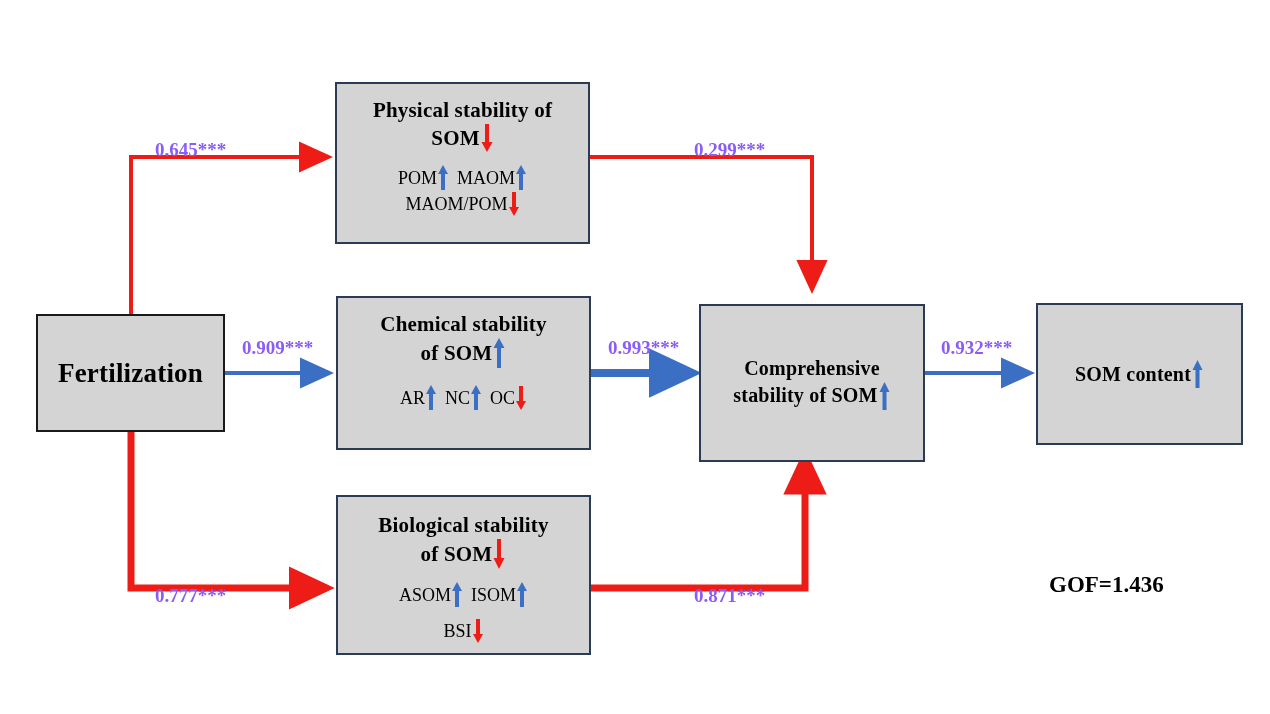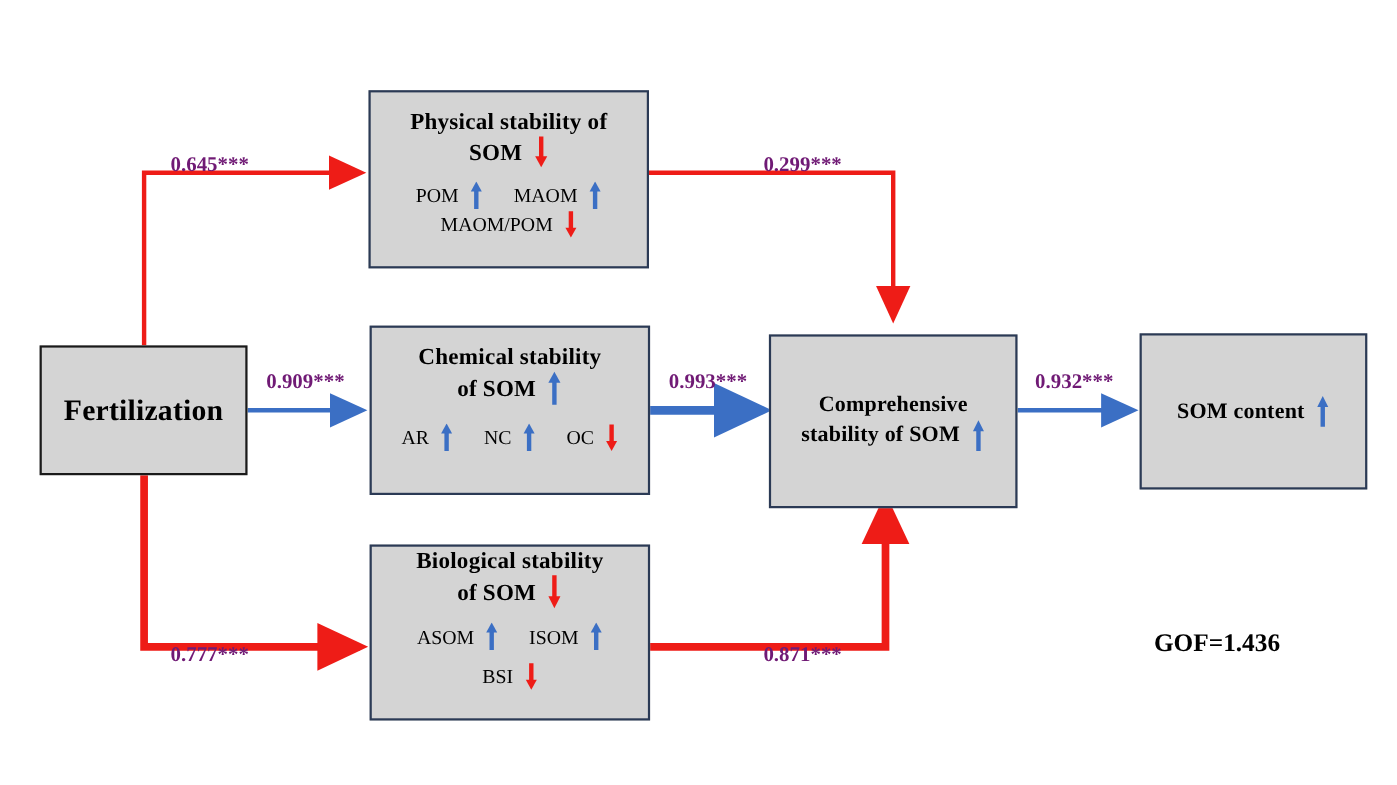--- a/index.html
+++ b/index.html
@@ -54,33 +54,33 @@
   .node-sub {
     font-size: 18px;
     line-height: 24px;
     color: #000000;
     margin-top: 10px;
   }
   .inline-row {
     display: flex;
     align-items: center;
     justify-content: center;
-    gap: 10px;
+    gap: 0;
     flex-wrap: wrap;
   }
   .arrow-up, .arrow-down {
     display: inline-block;
     line-height: 0;
   }
   .label {
     position: absolute;
     font-family: "Liberation Serif", serif;
     font-weight: bold;
     font-size: 19px;
-    color: #701a75;
+    color: #8b5cf6;
     white-space: nowrap;
   }
   .gof {
     position: absolute;
     font-family: "Liberation Serif", serif;
     font-weight: bold;
     font-size: 23px;
     color: #000000;
     white-space: nowrap;
   }
@@ -195,21 +195,21 @@
       <span>OC</span>
       <span class="arrow-down">
         <svg width="12" height="26" viewBox="0 0 12 26">
             <path d="M6,1 L6,18" stroke="#ee1c17" stroke-width="4" fill="none"></path>
             <path d="M1,16 L6,25 L11,16 z" fill="#ee1c17"></path>
           </svg>
       </span>
     </div>
   </div>
 
-  <div class="node" style="left:336px; top:495px; width:255px; height:160px; justify-content:flex-start; padding-top:0;">
+  <div class="node" style="left:336px; top:495px; width:255px; height:160px; justify-content:flex-start; padding-top:16px;">
     <div class="node-title">Biological stability</div>
     <div class="inline-row">
       <span class="node-title">of SOM</span>
       <span class="arrow-down">
         <svg width="14" height="32" viewBox="0 0 14 32">
             <path d="M7,1 L7,22" stroke="#ee1c17" stroke-width="4" fill="none"></path>
             <path d="M1.5,20 L7,31 L12.5,20 z" fill="#ee1c17"></path>
           </svg>
       </span>
     </div>

